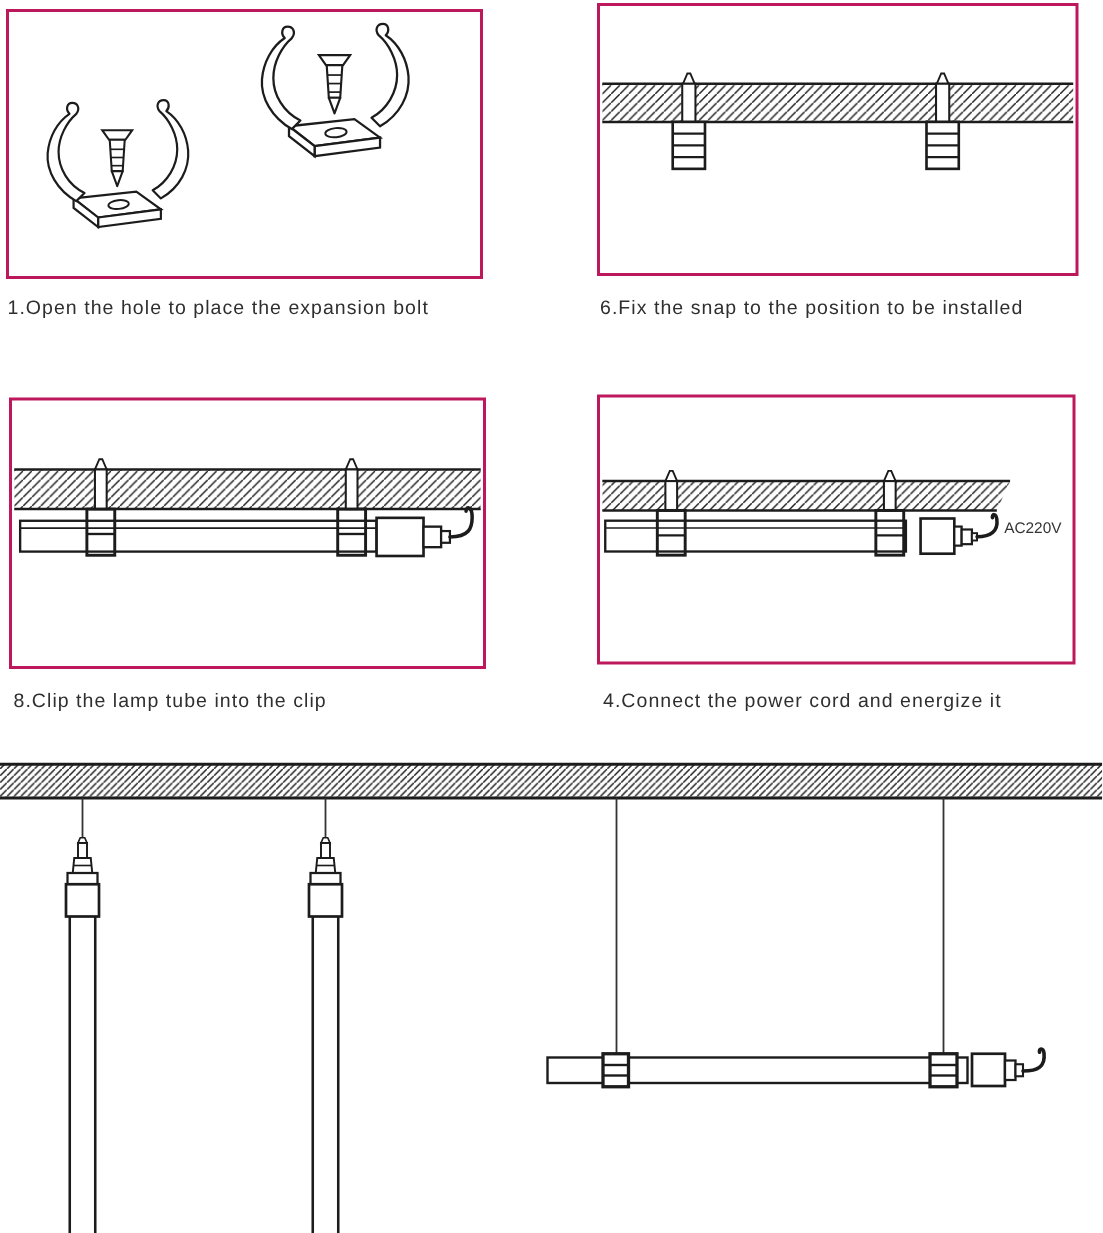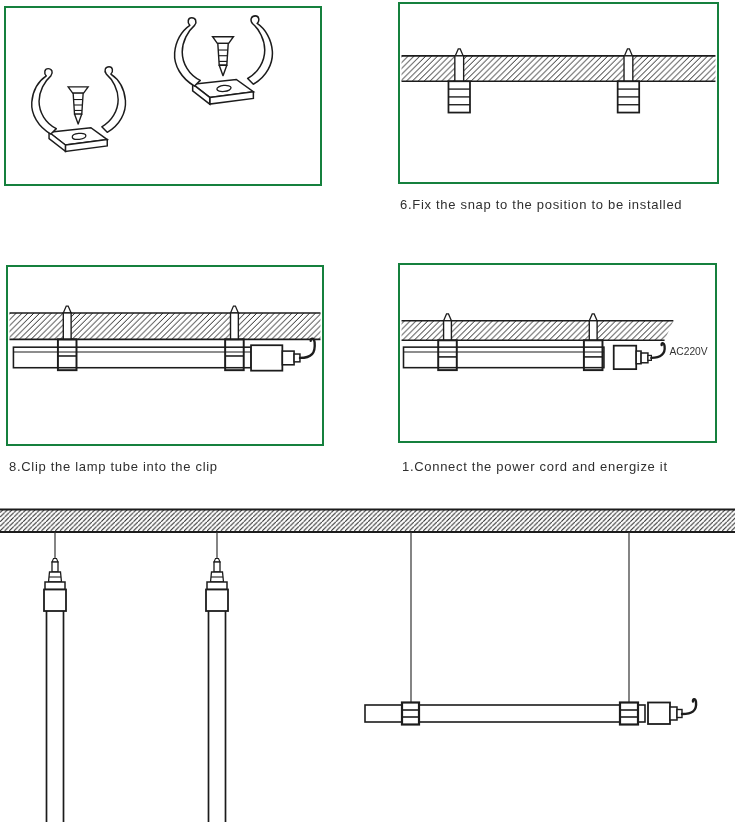--- a/index.html
+++ b/index.html
@@ -1,21 +1,21 @@
 <!DOCTYPE html>
 <html><head>
 <meta charset="utf-8">
 <style>
   html,body{margin:0;padding:0;background:#ffffff;}
   .canvas{
     position:relative;width:735px;height:822px;background:#ffffff;
     font-family:"Liberation Sans",sans-serif;overflow:hidden;
   }
   .panel{
-    position:absolute;border:2px solid #15803d;background:#ffffff;box-sizing:border-box;
+    position:absolute;border:2px solid #be185d;background:#ffffff;box-sizing:border-box;
   }
   #panel-1{left:4px;top:6px;width:318px;height:180px;}
   #panel-2{left:398px;top:2px;width:321px;height:182px;}
   #panel-3{left:6px;top:265px;width:318px;height:181px;}
   #panel-4{left:398px;top:263px;width:319px;height:180px;}
   .panel svg{display:block;width:100%;height:100%;}
   .step-caption{
     position:absolute;font-size:13px;color:#2f2f2f;letter-spacing:0.7px;
     white-space:nowrap;line-height:16px;
   }
@@ -54,20 +54,21 @@
             <line x1="49.4" y1="40" x2="58.6" y2="40" stroke="#1c1c1c" stroke-width="1.2"></line>
             <line x1="49.8" y1="46" x2="58.2" y2="46" stroke="#1c1c1c" stroke-width="1.2"></line>
             <path d="M 50,50 L 58,50 L 54,61 Z" fill="#fff" stroke="#1c1c1c" stroke-width="1.5" stroke-linejoin="round"></path>
           </g>
         </g>
       </defs>
       <use href="#springclip" transform="translate(22,62) scale(0.93)"></use>
       <use href="#springclip" transform="translate(168,10) scale(0.97)"></use>
     </svg>
   </div>
+  <div class="step-caption" id="caption-1">1.Open the hole to place the expansion bolt</div>
 
   <div class="panel" id="panel-2">
     <svg viewBox="0 0 321 182">
       <defs>
         <pattern id="hatch2" width="6" height="6" patternUnits="userSpaceOnUse">
           <path d="M -1,7 L 7,-1" stroke="#1c1c1c" stroke-width="1"></path>
         </pattern>
         <g id="snapbolt2">
           <path d="M -4,0 L -1,-7 L 1,-7 L 4,0 Z" fill="#fff" stroke="#1c1c1c" stroke-width="1.3"></path>
           <rect x="-4.5" y="0" width="9" height="26" fill="#fff" stroke="#1c1c1c" stroke-width="1.4"></rect>
@@ -149,21 +150,21 @@
       <g>
         <rect x="217" y="82.5" width="23" height="24" fill="#fff" stroke="#1c1c1c" stroke-width="1.8"></rect>
         <rect x="240" y="88" width="5" height="13" fill="#fff" stroke="#1c1c1c" stroke-width="1.5"></rect>
         <rect x="245" y="90" width="7" height="10" fill="#fff" stroke="#1c1c1c" stroke-width="1.5"></rect>
         <rect x="252" y="92.5" width="3.5" height="5" fill="#fff" stroke="#1c1c1c" stroke-width="1.3"></rect>
       </g>
       <path d="M 255.5,95 C 265,95 270,91 269,83 C 268.5,79 265.5,79 266,82" fill="none" stroke="#1c1c1c" stroke-width="2.4" stroke-linecap="round"></path>
       <text x="274" y="92.5" font-size="10.5" fill="#333">AC220V</text>
     </svg>
   </div>
-  <div class="step-caption" id="caption-4">1.Connect the power cord and energize it</div>
+  <div class="step-caption" id="caption-4">4.Connect the power cord and energize it</div>
 
   <div id="bottom-section">
     <svg viewBox="0 0 735 314">
       <defs>
         <pattern id="hatchB" width="4.6" height="4.6" patternUnits="userSpaceOnUse">
           <path d="M -1,5.6 L 5.6,-1" stroke="#1c1c1c" stroke-width="1"></path>
         </pattern>
         <g id="vtube">
           <line x1="0" y1="24" x2="0" y2="54" stroke="#333" stroke-width="1.2"></line>
           <path d="M -1.5,50.5 L 1.5,50.5 L 3,54 L -3,54 Z" fill="#fff" stroke="#1c1c1c" stroke-width="1.1"></path>

